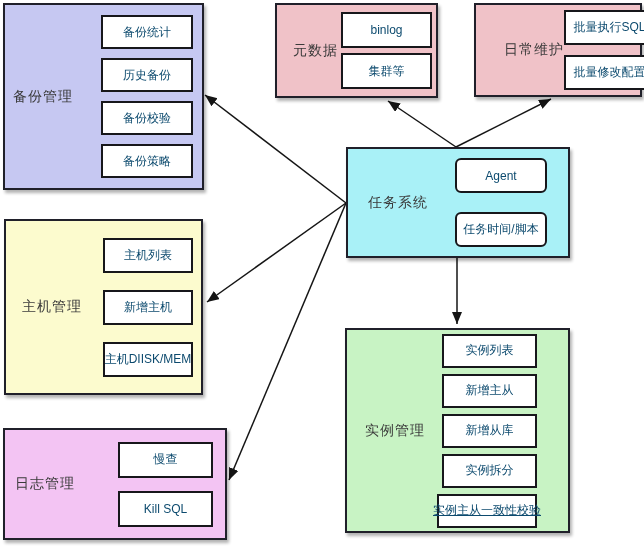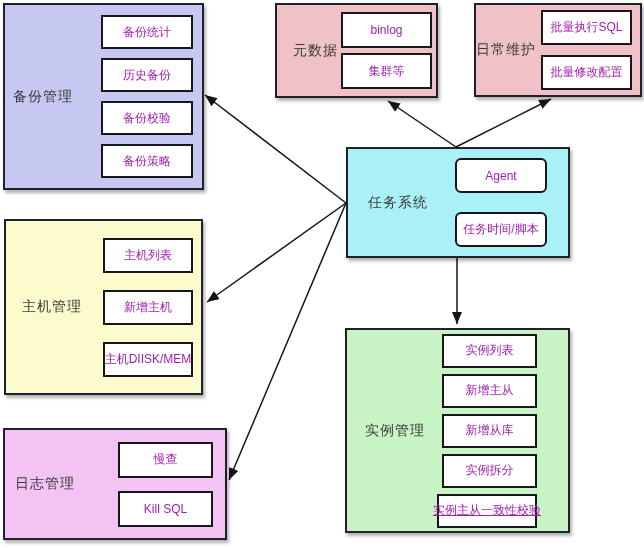--- a/index.html
+++ b/index.html
@@ -13,38 +13,38 @@
   .node .title{
     font-size:14px;color:#3a3a3a;white-space:nowrap;letter-spacing:1px;
   }
   .items{
     margin-left:auto;display:flex;flex-direction:column;justify-content:center;
     align-items:flex-end;
   }
   .item{
     box-sizing:border-box;background:#ffffff;border:2px solid #17171b;
     display:flex;align-items:center;justify-content:center;
-    font-size:12px;color:#a21caf;white-space:nowrap;
+    font-size:12px;color:#0c4a6e;white-space:nowrap;
   }
 
   
   .n-backup{left:3px;top:3px;width:201px;height:187px;}
   .n-backup .title{padding-left:8px;}
   .n-backup .items{margin-right:9px;gap:9px;}
   .n-backup .item{width:92px;height:34px;}
 
   
   .n-metadata{left:275px;top:3px;width:163px;height:95px;}
   .n-metadata .title{padding-left:16px;}
   .n-metadata .items{margin-right:4px;gap:5px;}
   .n-metadata .item{width:91px;height:36px;}
 
   
   .n-maintenance{left:474px;top:3px;width:168px;height:94px;}
-  .n-maintenance .title{padding-left:0;}
+  .n-maintenance .title{padding-left:28px;}
   .n-maintenance .items{margin-right:8px;gap:10px;}
   .n-maintenance .item{width:91px;height:35px;}
 
   
   .n-task{left:346px;top:147px;width:224px;height:111px;}
   .n-task .title{padding-left:20px;}
   .n-task .items{margin-right:21px;gap:19px;}
   .n-task .item{width:92px;height:35px;border-radius:6px;}
 
   

